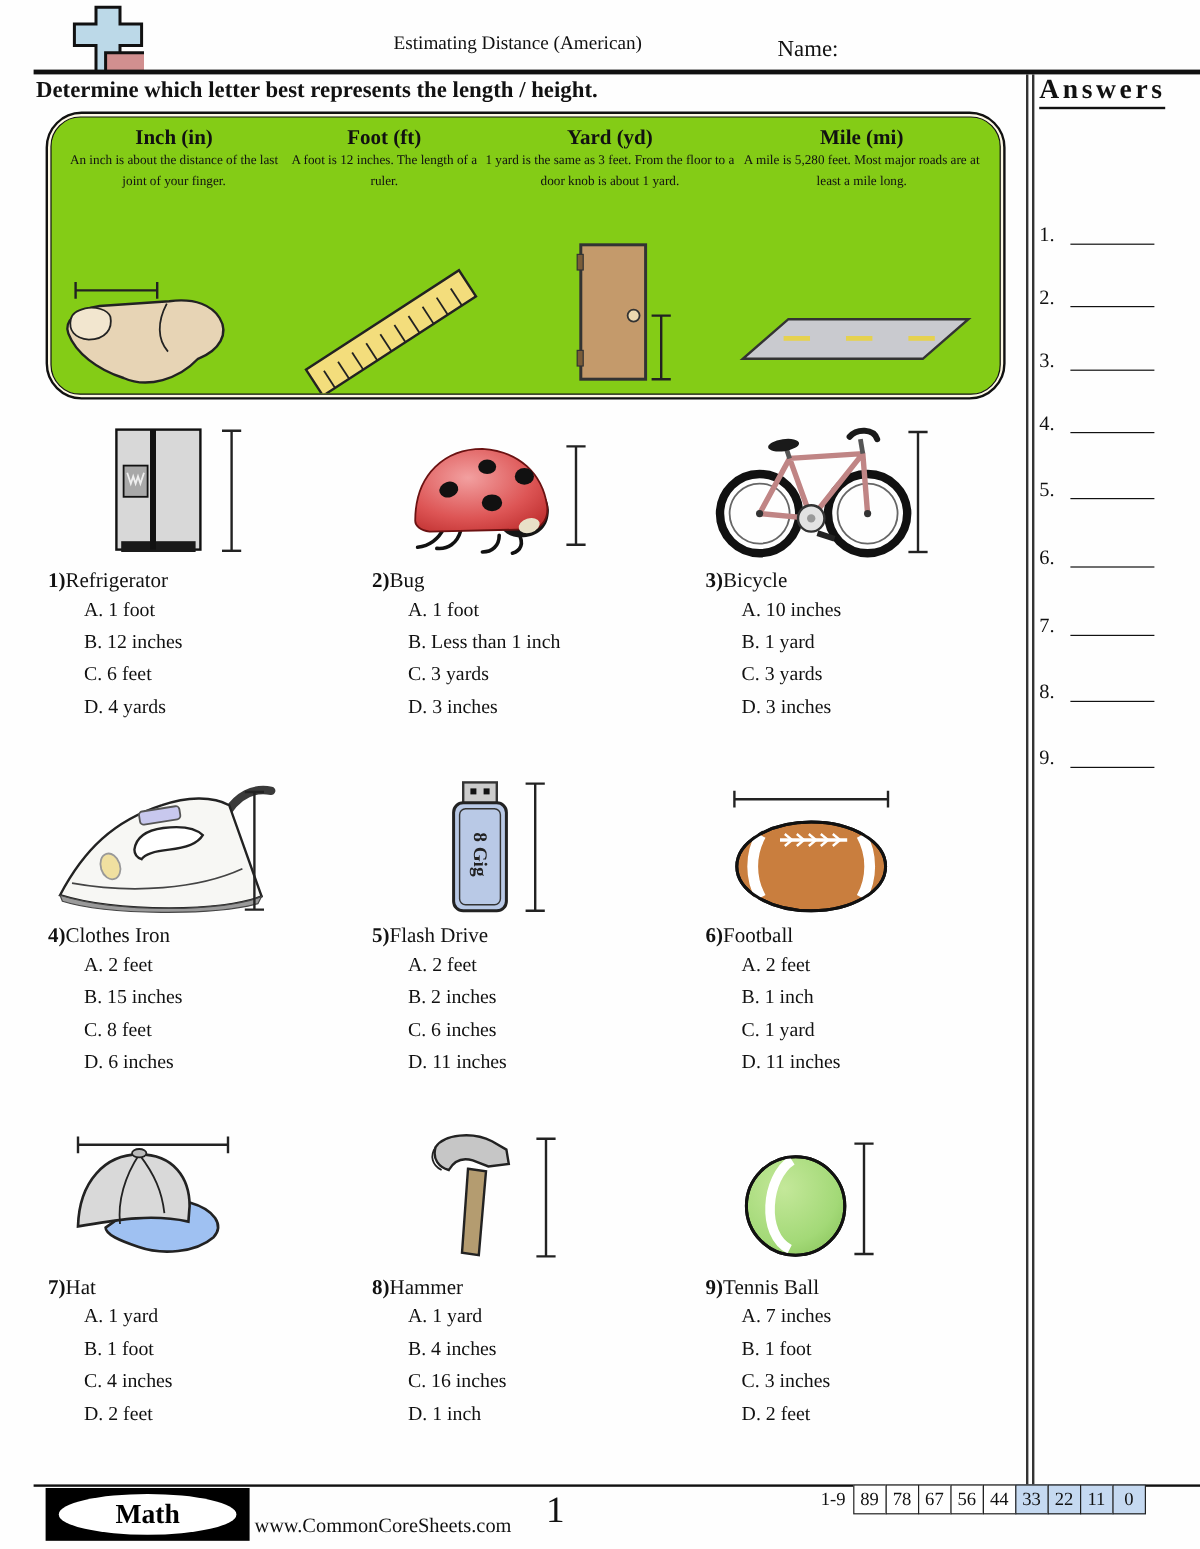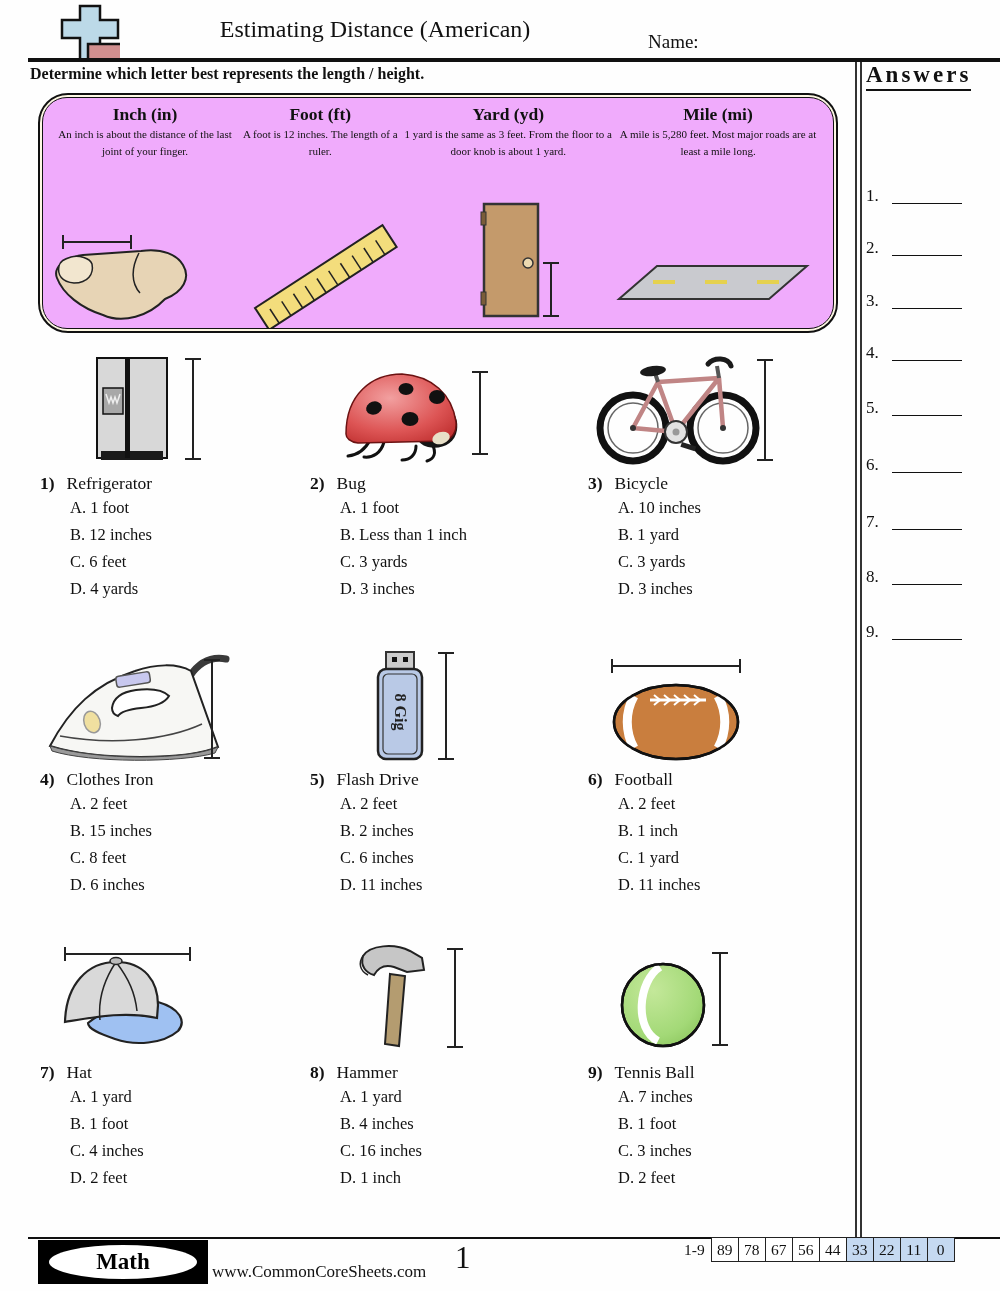--- a/index.html
+++ b/index.html
@@ -1,54 +1,54 @@
 <!DOCTYPE html>
 <html><head>
 <meta charset="utf-8">
 <style>
   html,body{margin:0;padding:0;background:#fff;}
   .page{position:relative;width:1000px;height:1291px;background:#fefefe;
         font-family:"Liberation Serif","DejaVu Serif",serif;color:#111;overflow:hidden;}
 
   
   .logo{position:absolute;left:28px;top:4px;}
-  .title{position:absolute;left:215px;top:16px;width:320px;text-align:center;font-size:24px;}
+  .title{position:absolute;left:215px;top:28px;width:320px;text-align:right;font-size:16px;}
   .name-label{position:absolute;left:648px;top:31px;font-size:19px;}
   .rule-top{position:absolute;left:28px;right:0;top:58px;height:4px;background:#111;}
 
-  .instruction{position:absolute;left:30px;top:65px;font-size:16px;font-weight:bold;}
+  .instruction{position:absolute;left:30px;top:65px;font-size:19px;font-weight:bold;}
 
   
   .vline{position:absolute;top:62px;height:1176px;width:1.5px;background:#333;}
   .v1{left:855px}.v2{left:860px}
   .answers{position:absolute;left:866px;top:62px;width:130px;}
   .answers-title{font-size:23px;font-weight:bold;letter-spacing:3px;border-bottom:2px solid #111;
                  display:inline-block;padding-bottom:1px;}
   .ans-row{position:absolute;left:0;width:100%;height:22px;}
   .ans-num{position:absolute;left:0;bottom:0;font-size:17px;}
   .ans-line{position:absolute;left:26px;bottom:2px;width:70px;border-bottom:1.7px solid #111;height:0;}
 
   
   .info-outer{position:absolute;left:38px;top:93px;width:800px;height:240px;border:2.5px solid #111;
               border-radius:30px;padding:2px;background:#fdf8e3;box-sizing:border-box;}
-  .info-inner{width:100%;height:100%;border:1px solid #111;border-radius:25px;background:#f0abfc;
+  .info-inner{width:100%;height:100%;border:1px solid #111;border-radius:25px;background:#84cc16;
               box-sizing:border-box;position:relative;overflow:hidden;}
   .info-cols{display:flex;padding:6px 10px 0 10px;}
   .info-col{text-align:center;}
   .info-col .uname{font-weight:bold;font-size:17.5px;}
   .info-col .udesc{font-size:11px;line-height:1.55;margin-top:1px;}
   .c1{width:186px}.c2{width:168px}.c3{width:212px}.c4{width:212px}
   .info-art{position:absolute;left:0;bottom:0;}
 
   
   .q{position:absolute;}
   .qimg{position:relative;height:118px;}
   .qhead{font-size:17.5px;margin-top:3px;}
   .qnum{font-weight:bold;}
-  .qtitle{margin-left:12px;}
+  .qtitle{margin-left:0;}
   .opt{font-size:16.5px;line-height:27px;margin-left:30px;}
 
   
   .rule-bottom{position:absolute;left:28px;right:0;top:1237px;height:1.5px;background:#111;}
   .brandbox{position:absolute;left:38px;top:1240px;width:170px;height:44px;background:#000;}
   .brandoval{position:absolute;left:11px;top:5px;width:148px;height:34px;background:#fff;
              border-radius:50%;display:flex;align-items:center;justify-content:center;
              font-size:23px;font-weight:bold;color:#000;}
   .website{position:absolute;left:212px;top:1262px;font-size:17px;}
   .pagenum{position:absolute;left:455px;top:1240px;font-size:31px;}

